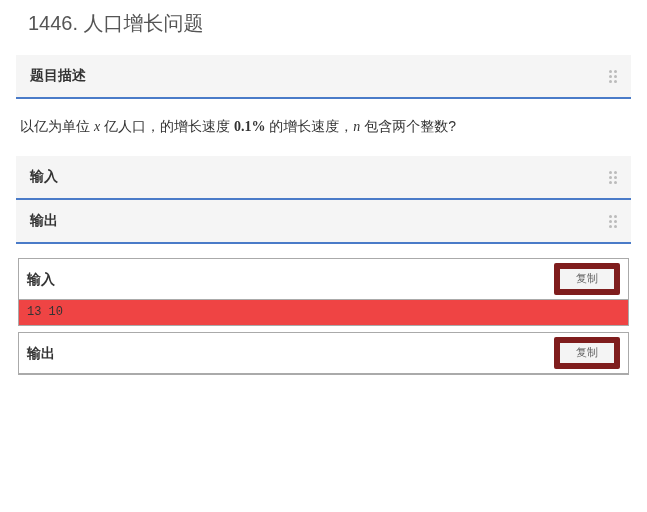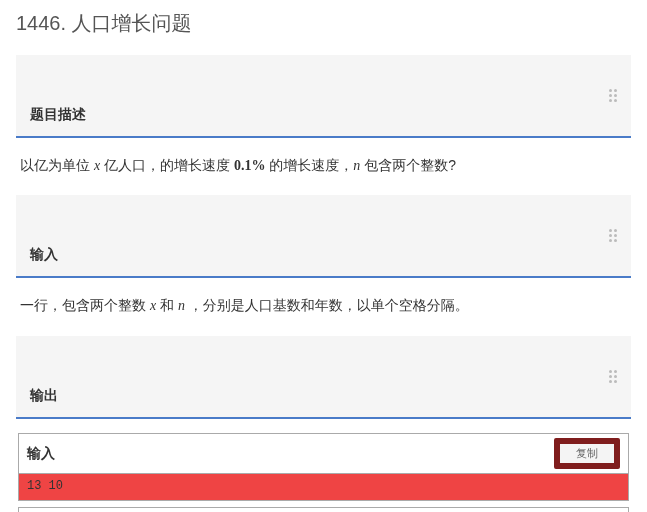--- a/index.html
+++ b/index.html
@@ -6,39 +6,38 @@
 body {
   font-family: "Microsoft YaHei", "PingFang SC", -apple-system, sans-serif;
   font-size: 14px;
   color: #333;
   background: #fff;
   width: 647px;
 }
 .title {
   font-size: 20px;
   color: #555;
-  padding: 10px 16px 18px 16px;
+  padding: 10px 16px 18px 28px;
   font-weight: 400;
 }
 .panel {
   margin: 0 16px 0 16px;
 }
 .panel-header {
   background: #f5f5f5;
   border-bottom: 2px solid #4a7bc8;
   padding: 12px 14px;
   display: flex;
   justify-content: space-between;
   align-items: center;
 }
 .panel-header-title {
   font-size: 14px;
   font-weight: bold;
   color: #333;
-  margin-top: 39px;
 }
 .drag-icon {
   display: flex;
   flex-direction: column;
   gap: 2px;
 }
 .drag-icon span {
   width: 3px;
   height: 3px;
   background: #bbb;
@@ -132,23 +131,20 @@
       <div class="row">
           <span></span>
           <span></span>
         </div>
       <div class="row">
           <span></span>
           <span></span>
         </div>
     </div>
   </div>
-  <div class="panel-body">
-    <span>一行，包含两个整数 </span><span class="math-var">x</span><span> 和 </span><span class="math-var">n</span><span> ，分别是人口基数和年数，以单个空格分隔。</span>
-  </div>
 </div>
 
 <div class="panel">
   <div class="panel-header">
     <div class="panel-header-title">输出</div>
     <div class="drag-icon">
       <div class="row">
           <span></span>
           <span></span>
         </div>

